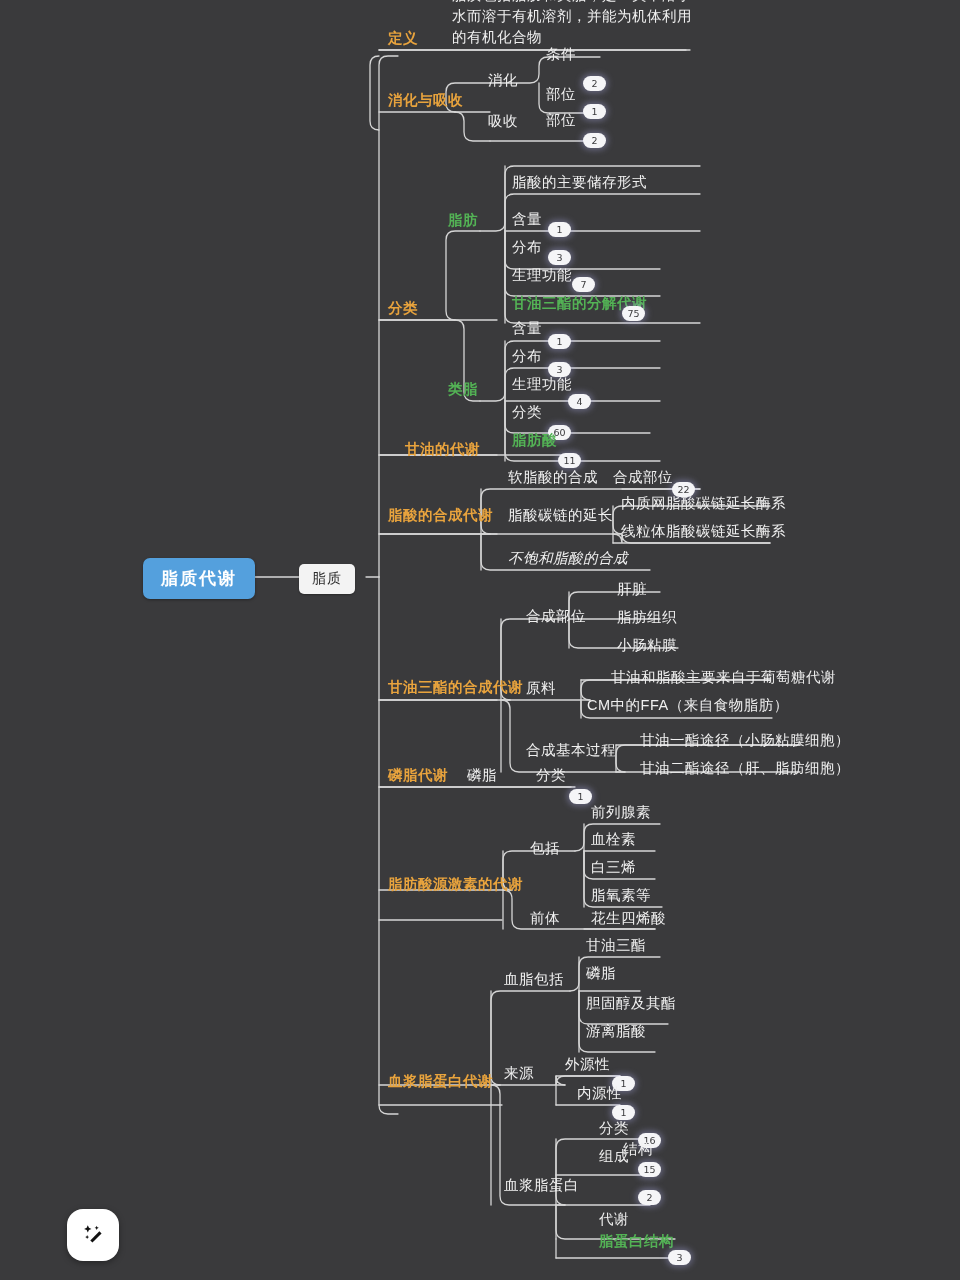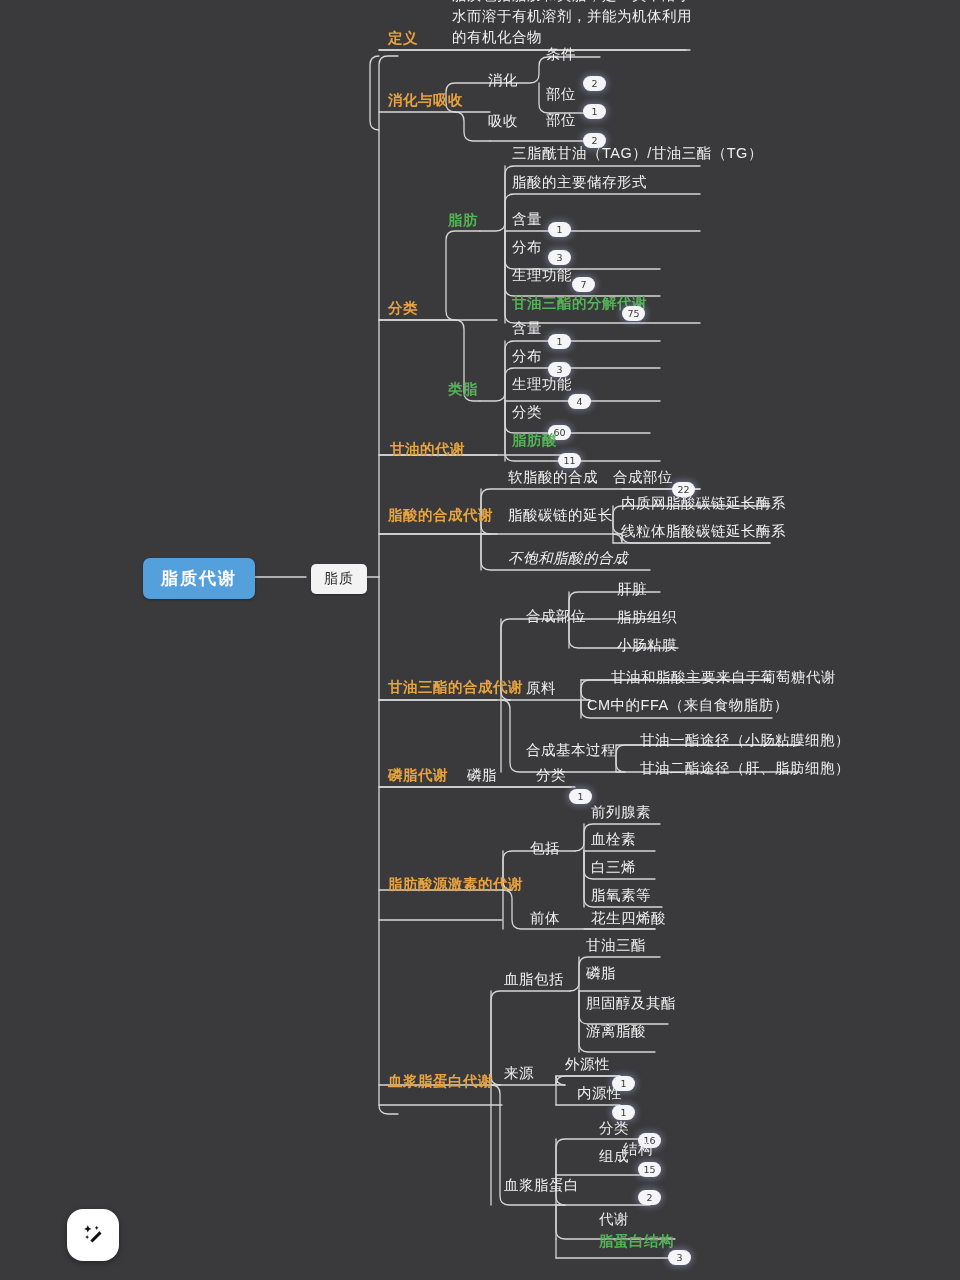--- a/index.html
+++ b/index.html
@@ -194,45 +194,44 @@
       <path d="M556 1205 H650"></path>
       <path d="M556 1205 V1230 q0 9 9 9 H675"></path>
       <path d="M556 1139 V1239"></path>
       <path d="M556 1258 H675"></path>
       <path d="M556 1239 V1258"></path>
     </g>
   </svg>
 
   <div class="root" style="left:143px;top:558px;">脂质代谢</div>
 
-  <div class="lvl1" style="left:311px;top:564px;">脂质</div>
+  <div class="lvl1" style="left:299px;top:564px;">脂质</div>
 
   <div class="node orange" style="left:388px;top:49px;">定义</div>
   <div class="node orange" style="left:388px;top:111px;">消化与吸收</div>
   <div class="node orange" style="left:388px;top:319px;">分类</div>
-  <div class="node orange" style="left:390px;top:460px;">甘油的代谢</div>
+  <div class="node orange" style="left:405px;top:460px;">甘油的代谢</div>
   <div class="node orange" style="left:388px;top:526px;">脂酸的合成代谢</div>
   <div class="node orange" style="left:388px;top:698px;">甘油三酯的合成代谢</div>
   <div class="node orange" style="left:388px;top:786px;">磷脂代谢</div>
   <div class="node orange" style="left:388px;top:895px;">脂肪酸源激素的代谢</div>
   <div class="node orange" style="left:388px;top:1092px;">血浆脂蛋白代谢</div>
 
   <div class="node two-line" style="left:452px;top:48px;">脂质包括脂肪和类脂，是一类不溶于水而溶于有机溶剂，并能为机体利用的有机化合物</div>
 
   <div class="node" style="left:488px;top:91px;">消化</div>
   <div class="node" style="left:546px;top:65px;">条件</div>
   <div class="badge" style="left:583px;top:76px;">2</div>
   <div class="node" style="left:546px;top:105px;">部位</div>
   <div class="badge" style="left:583px;top:104px;">1</div>
   <div class="node" style="left:488px;top:132px;">吸收</div>
   <div class="node" style="left:546px;top:131px;">部位</div>
   <div class="badge" style="left:583px;top:133px;">2</div>
 
   <div class="node green" style="left:448px;top:231px;">脂肪</div>
-  <div class="node" style="left:512px;top:164px;">三脂酰甘油（TAG）/甘油三酯（TG）</div>
   <div class="node" style="left:512px;top:193px;">脂酸的主要储存形式</div>
   <div class="node" style="left:512px;top:230px;">含量</div>
   <div class="badge" style="left:548px;top:222px;">1</div>
   <div class="node" style="left:512px;top:258px;">分布</div>
   <div class="badge" style="left:548px;top:250px;">3</div>
   <div class="node" style="left:512px;top:286px;">生理功能</div>
   <div class="badge" style="left:572px;top:277px;">7</div>
   <div class="node green" style="left:512px;top:314px;">甘油三酯的分解代谢</div>
   <div class="badge" style="left:622px;top:306px;">75</div>
 

